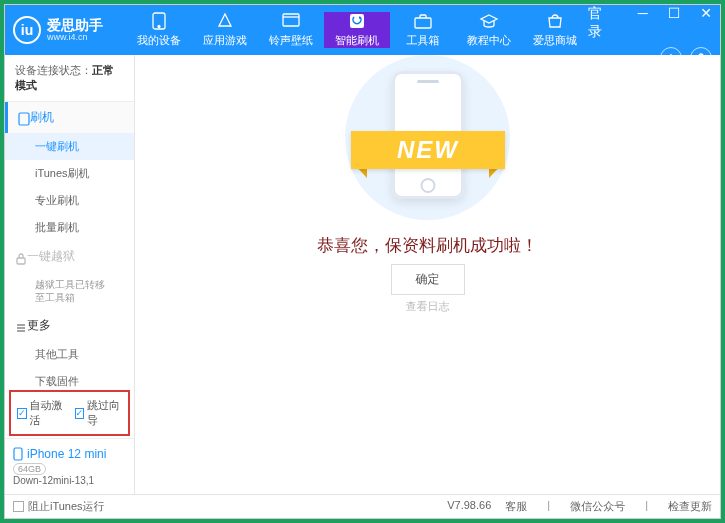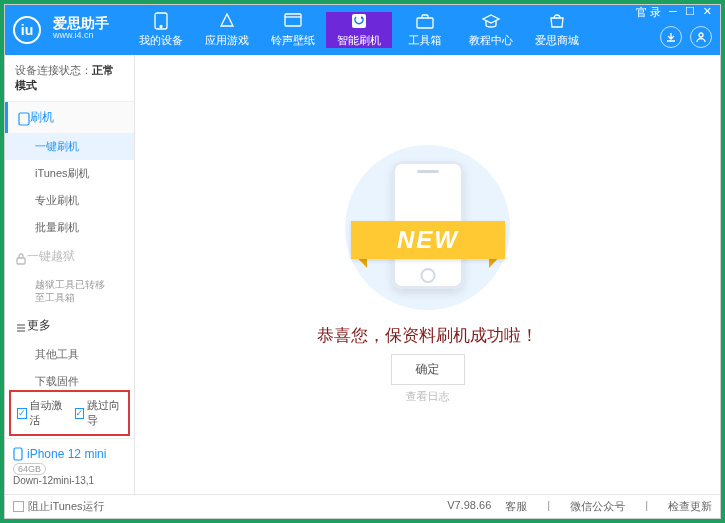--- a/index.html
+++ b/index.html
@@ -1,28 +1,28 @@
 <!DOCTYPE html>
 <html><head>
 <meta charset="utf-8">
 <style>
 *{margin:0;padding:0;box-sizing:border-box;font-family:"Microsoft YaHei","PingFang SC",sans-serif}
 body{background:#1ca05f;padding:4px}
 .app{width:717px;height:515px;background:#fff;display:flex;flex-direction:column;border:1px solid #ccc}
 .titlebar{height:50px;background:#1e94ff;display:flex;align-items:center;color:#fff;padding:0 8px}
-.logo-wrap{display:flex;align-items:flex-start;gap:12px;width:115px}
+.logo-wrap{display:flex;align-items:center;gap:6px;width:115px}
 .logo-circle{width:28px;height:28px;border:2px solid #fff;border-radius:50%;display:flex;align-items:center;justify-content:center;font-weight:bold;font-size:14px}
 .brand-name{font-size:14px;font-weight:bold;line-height:1}
 .brand-url{font-size:9px;opacity:.85}
 .nav{display:flex;flex:1}
 .nav-item{width:66px;display:flex;flex-direction:column;align-items:center;justify-content:center;gap:3px;font-size:11px;cursor:pointer}
 .nav-item.active{background:#6d28d9}
 .nav-icon{width:20px;height:18px;display:flex;align-items:center;justify-content:center}
 .win-ctl{display:flex;flex-direction:column;align-items:flex-end;gap:6px;height:100%}
-.win-top{display:flex;gap:8px;font-size:11px}
+.win-top{display:flex;gap:20px;font-size:14px}
 .win-top span{cursor:pointer}
 .win-bot{display:flex;gap:8px}
 .circle-btn{width:22px;height:22px;border:1.5px solid rgba(255,255,255,.7);border-radius:50%;display:flex;align-items:center;justify-content:center;cursor:pointer}
 .body{flex:1;display:flex;overflow:hidden}
 .sidebar{width:130px;border-right:1px solid #e5e5e5;display:flex;flex-direction:column;font-size:12px;color:#555}
 .status-row{padding:8px 10px;border-bottom:1px solid #eee;font-size:11px;color:#666}
 .status-row b{color:#333}
 .side-scroll{flex:1;overflow-y:auto}
 .sec-head{padding:7px 10px;display:flex;align-items:flex-end;color:#333;font-size:12px}
 .sec-head.active{border-left:3px solid #1e94ff;color:#1e94ff;background:#fafafa}
@@ -30,21 +30,21 @@
 .side-item.sel{background:#e8f3ff;color:#1e94ff}
 .side-item.note{font-size:10px;color:#999;line-height:1.3}
 .jailbreak-head{color:#bbb}
 .chk-row{padding:6px 6px;display:flex;gap:10px;border:2px solid #d83a3a;margin:2px 4px;font-size:11px}
 .chk{display:flex;align-items:center;gap:3px;color:#555}
 .chk-box{width:11px;height:11px;border:1px solid #1e94ff;display:flex;align-items:center;justify-content:center;color:#1e94ff;font-size:9px}
 .device{padding:8px 8px;border-top:1px solid #eee}
 .dev-name{color:#1e94ff;font-size:12px;display:flex;align-items:center;gap:4px}
 .dev-cap{border:1px solid #ccc;border-radius:6px;padding:0 4px;font-size:9px;color:#999;margin:2px 0}
 .dev-fw{font-size:10px;color:#666}
-.main{flex:1;display:flex;flex-direction:column;align-items:center;justify-content:center;position:relative;color:#555}
+.main{flex:1;display:flex;flex-direction:column;align-items:center;position:relative;color:#555}
 .illus{width:165px;height:165px;position:relative;margin-bottom:14px}
 .il-bg{width:165px;height:165px;border-radius:50%;background:#eaf4ff;position:absolute}
 .il-phone{width:72px;height:128px;background:#fff;border-radius:10px;position:absolute;left:47px;top:16px;box-shadow:0 4px 10px rgba(0,0,0,.1),inset 0 0 0 3px #e1e8f2}
 .il-phone::before{content:"";position:absolute;top:9px;left:50%;transform:translateX(-50%);width:22px;height:3px;background:#d0d8e4;border-radius:2px}
 .il-phone::after{content:"";position:absolute;bottom:6px;left:50%;transform:translateX(-50%);width:11px;height:11px;border:2px solid #d0d8e4;border-radius:50%}
 .il-banner{position:absolute;top:76px;left:6px;width:154px;height:38px;background:#ffc933;display:flex;align-items:center;justify-content:center;font-weight:800;font-size:24px;color:#fff;letter-spacing:2px;font-style:italic;box-shadow:0 2px 4px rgba(0,0,0,.12)}
 .il-ribL,.il-ribR{position:absolute;top:106px;width:16px;height:17px;background:#e5a810}
 .il-ribL{left:6px;clip-path:polygon(0 0,100% 0,100% 100%)}
 .il-ribR{right:5px;clip-path:polygon(0 0,100% 0,0 100%)}
 .msg{font-size:17px;color:#7f1d1d;margin-bottom:7px}

